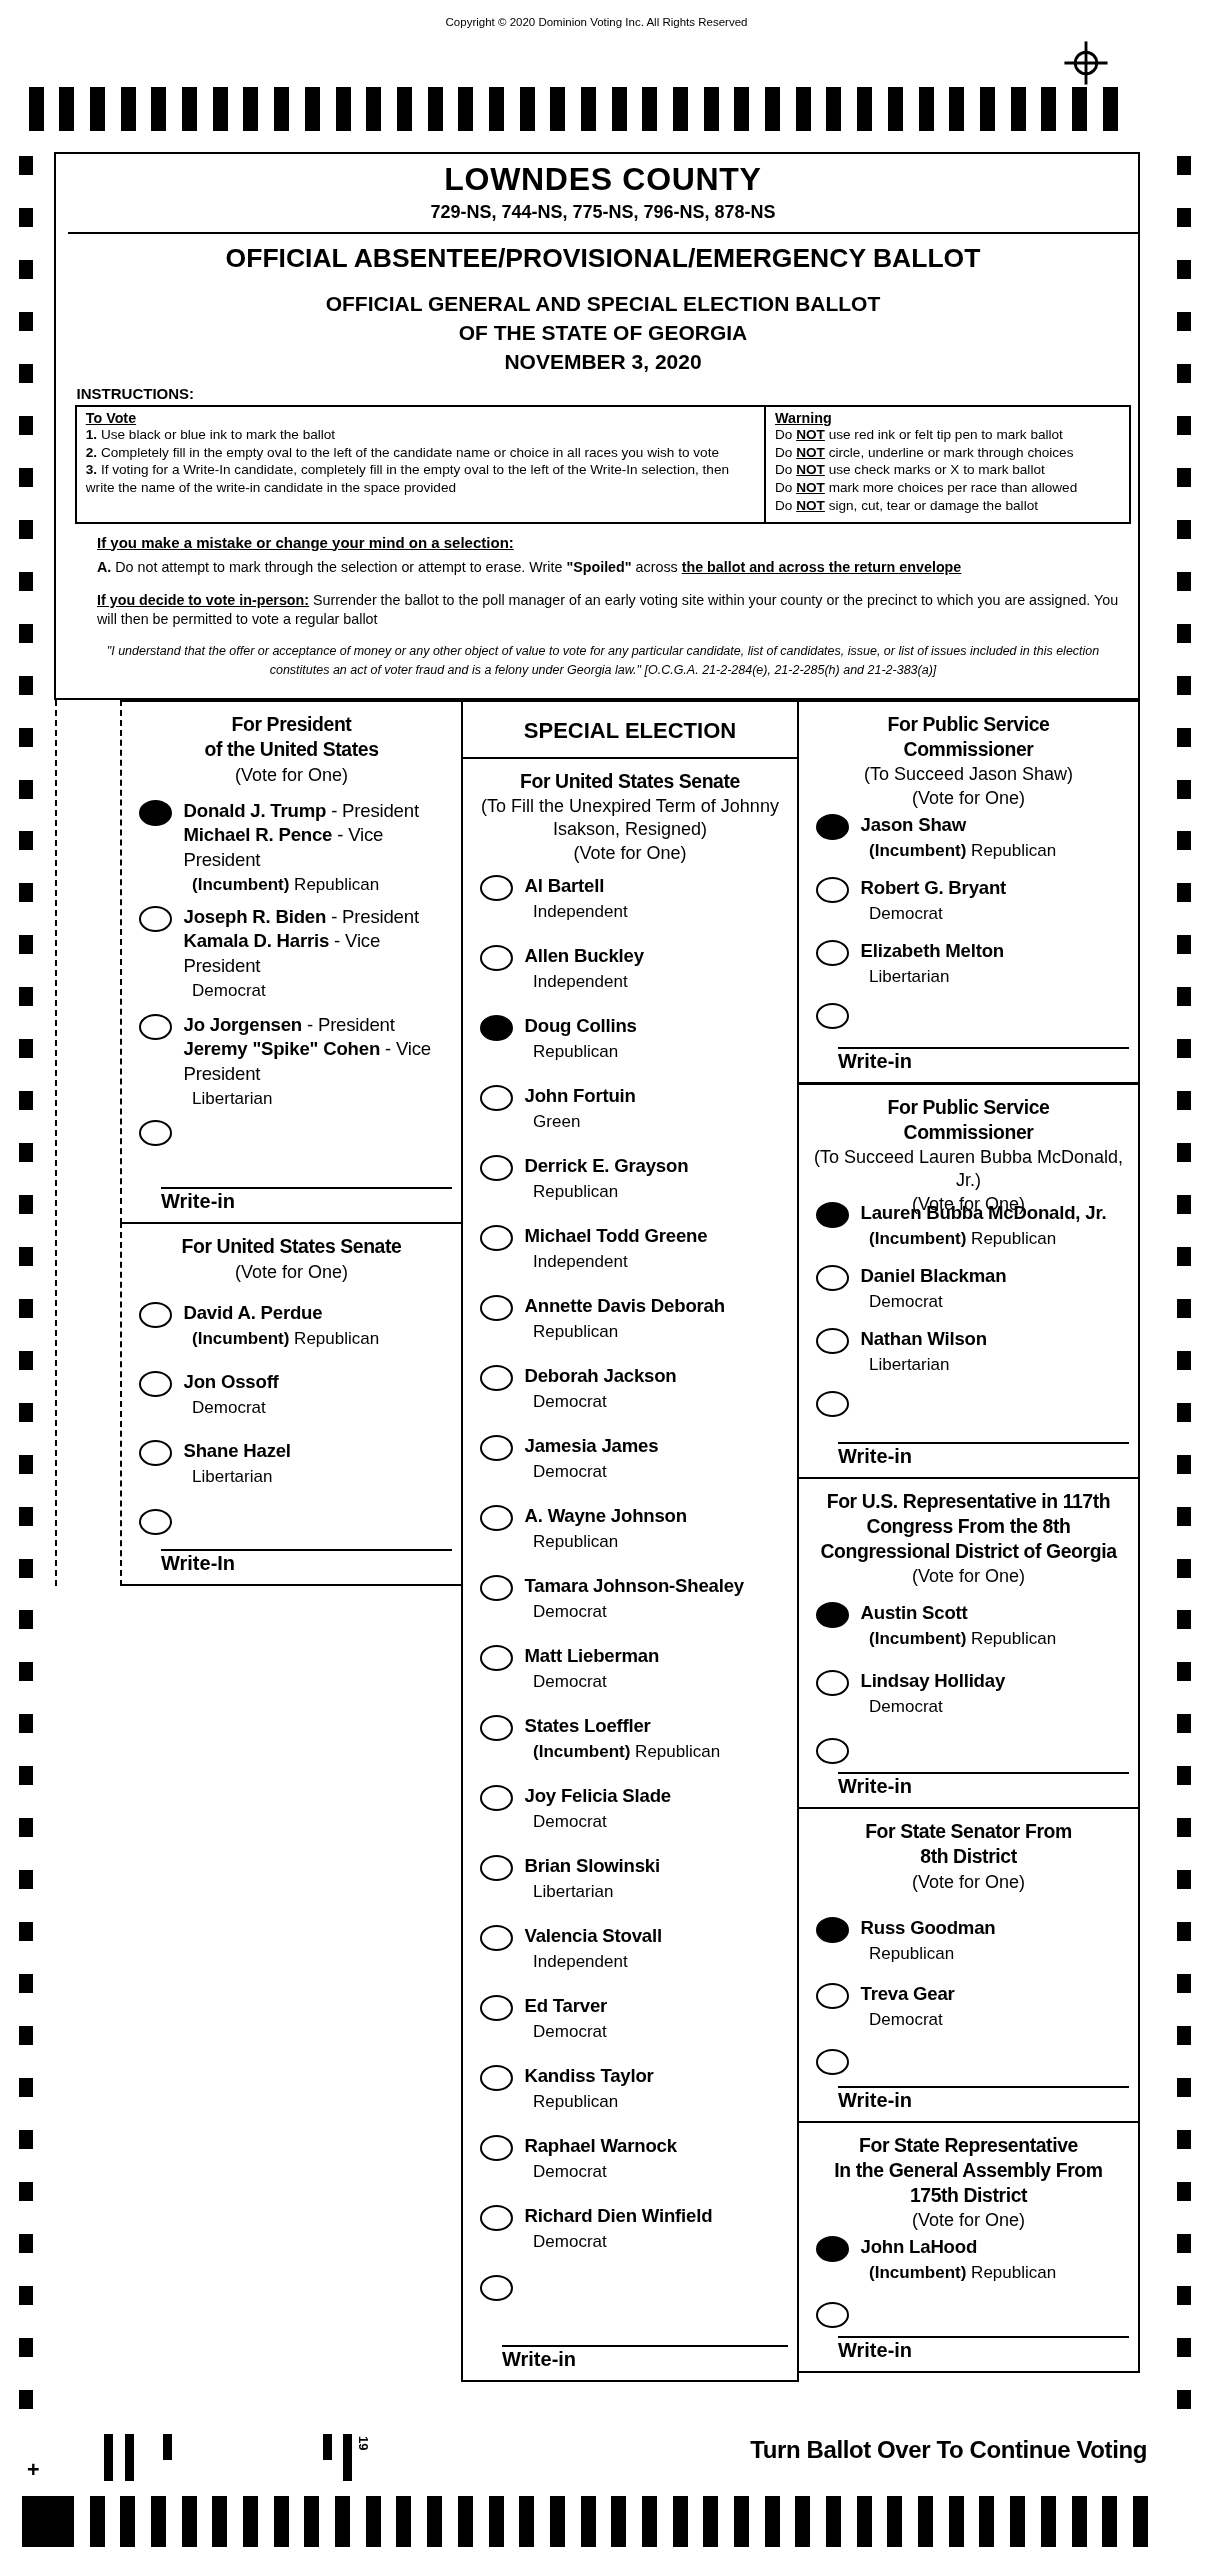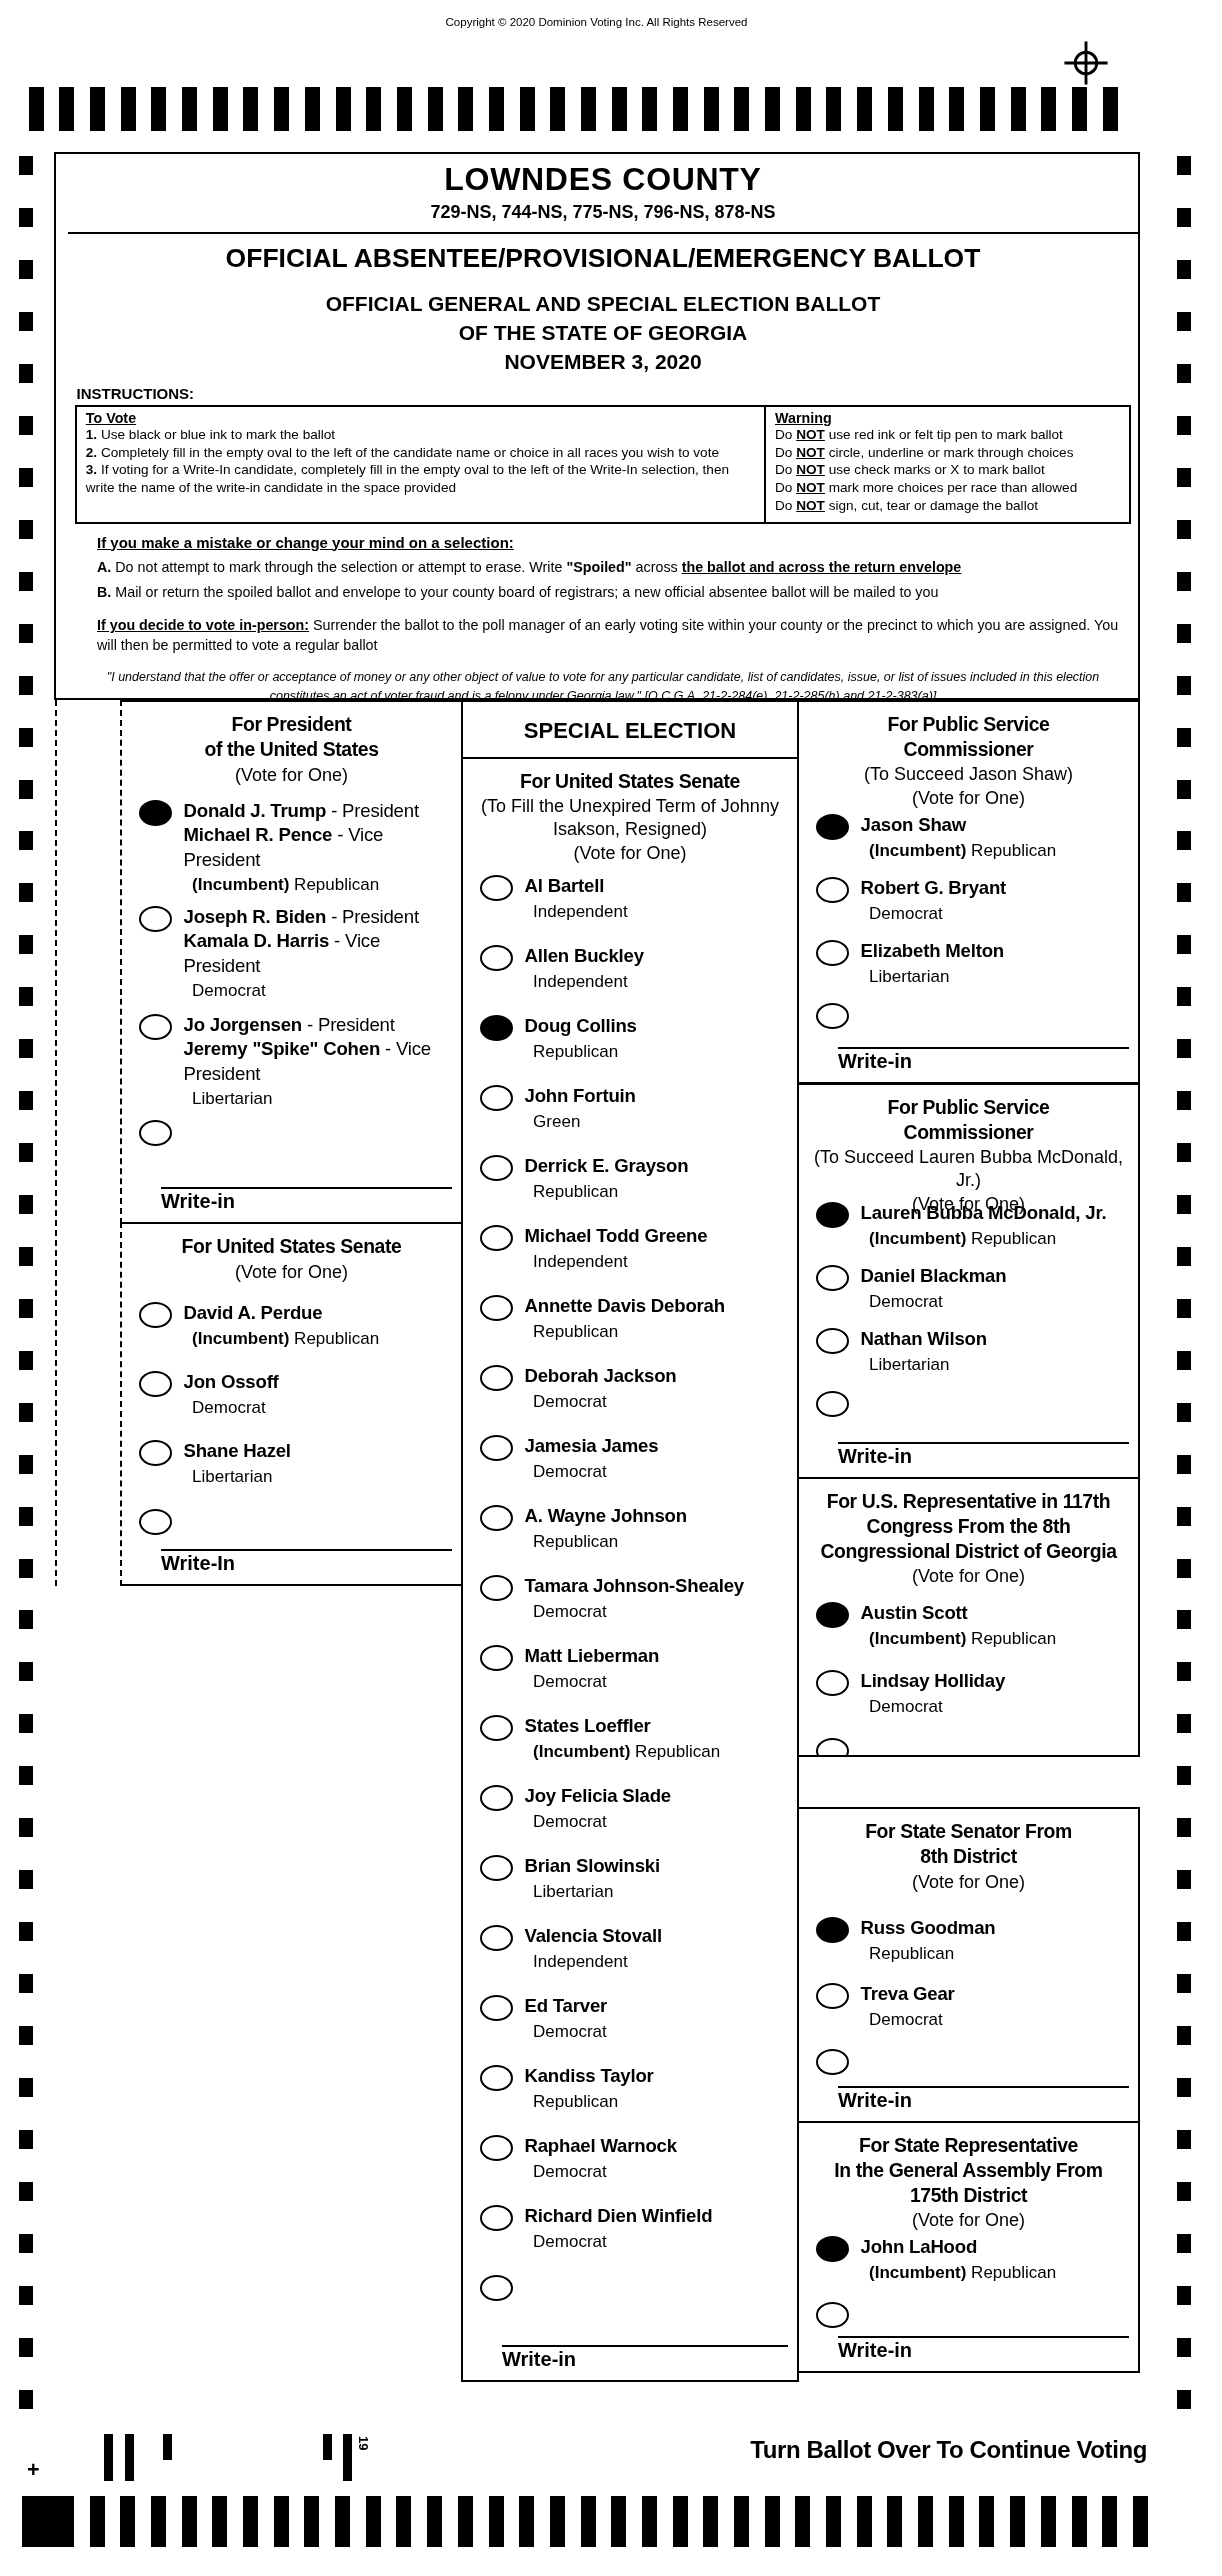--- a/index.html
+++ b/index.html
@@ -265,21 +265,20 @@
           <div class="w-item"><span>Do </span><b class="u">NOT</b><span> circle, underline or mark through choices</span></div>
           <div class="w-item"><span>Do </span><b class="u">NOT</b><span> use check marks or X to mark ballot</span></div>
           <div class="w-item"><span>Do </span><b class="u">NOT</b><span> mark more choices per race than allowed</span></div>
           <div class="w-item"><span>Do </span><b class="u">NOT</b><span> sign, cut, tear or damage the ballot</span></div>
         </div>
     </div>
   </div>
   <div id="mistake-sec">
     <div id="mistake-head">If you make a mistake or change your mind on a selection:</div>
     <div class="m-item"><b>A.</b><span> Do not attempt to mark through the selection or attempt to erase.  Write </span><b>"Spoiled"</b><span> across </span><b class="u">the ballot and across the return envelope</b></div>
-    <div class="m-item"><b>B.</b><span> Mail or return the spoiled ballot and envelope to your county board of registrars; a new official absentee ballot will be mailed to you</span></div>
   </div>
   <div id="inperson-sec">
     <span id="inperson-head">If you decide to vote in-person:</span><span>  Surrender the ballot to the poll manager of an early voting site within your county or the precinct to which you are assigned.  You will then be permitted to vote a regular ballot</span>
   </div>
   <div id="oath">"I understand that the offer or acceptance of money or any other object of value to vote for any particular candidate, list of candidates, issue, or list of issues included in this election constitutes an act of voter fraud and is a felony under Georgia law." [O.C.G.A. 21-2-284(e), 21-2-285(h) and 21-2-383(a)]</div>
 </div>
 
 <div id="edge-dash"></div>
 <div id="races">
     <div class="race dash" style="left: 120px; top: 700px; width: 343px; height: 524px;">
@@ -584,21 +583,21 @@
         </div>
         <div class="cand" style="height: 36px;">
           <div class="oval"></div>
         </div>
       </div>
       <div class="writein">
         <div class="writein-line"></div>
         <div class="writein-label">Write-in</div>
       </div>
     </div>
-    <div class="race" style="left: 797px; top: 1477px; width: 343px; height: 280px;">
+    <div class="race" style="left: 797px; top: 1477px; width: 343px; height: 332px;">
       <div class="race-head" style="height: 115px;">
         <div class="race-title">For U.S. Representative in 117th</div>
         <div class="race-title">Congress From the 8th</div>
         <div class="race-title">Congressional District of Georgia</div>
         <div class="race-vote">(Vote for One)</div>
       </div>
       <div class="cands">
         <div class="cand" style="height: 68px;">
           <div class="oval filled"></div>
           <div class="cand-text">

